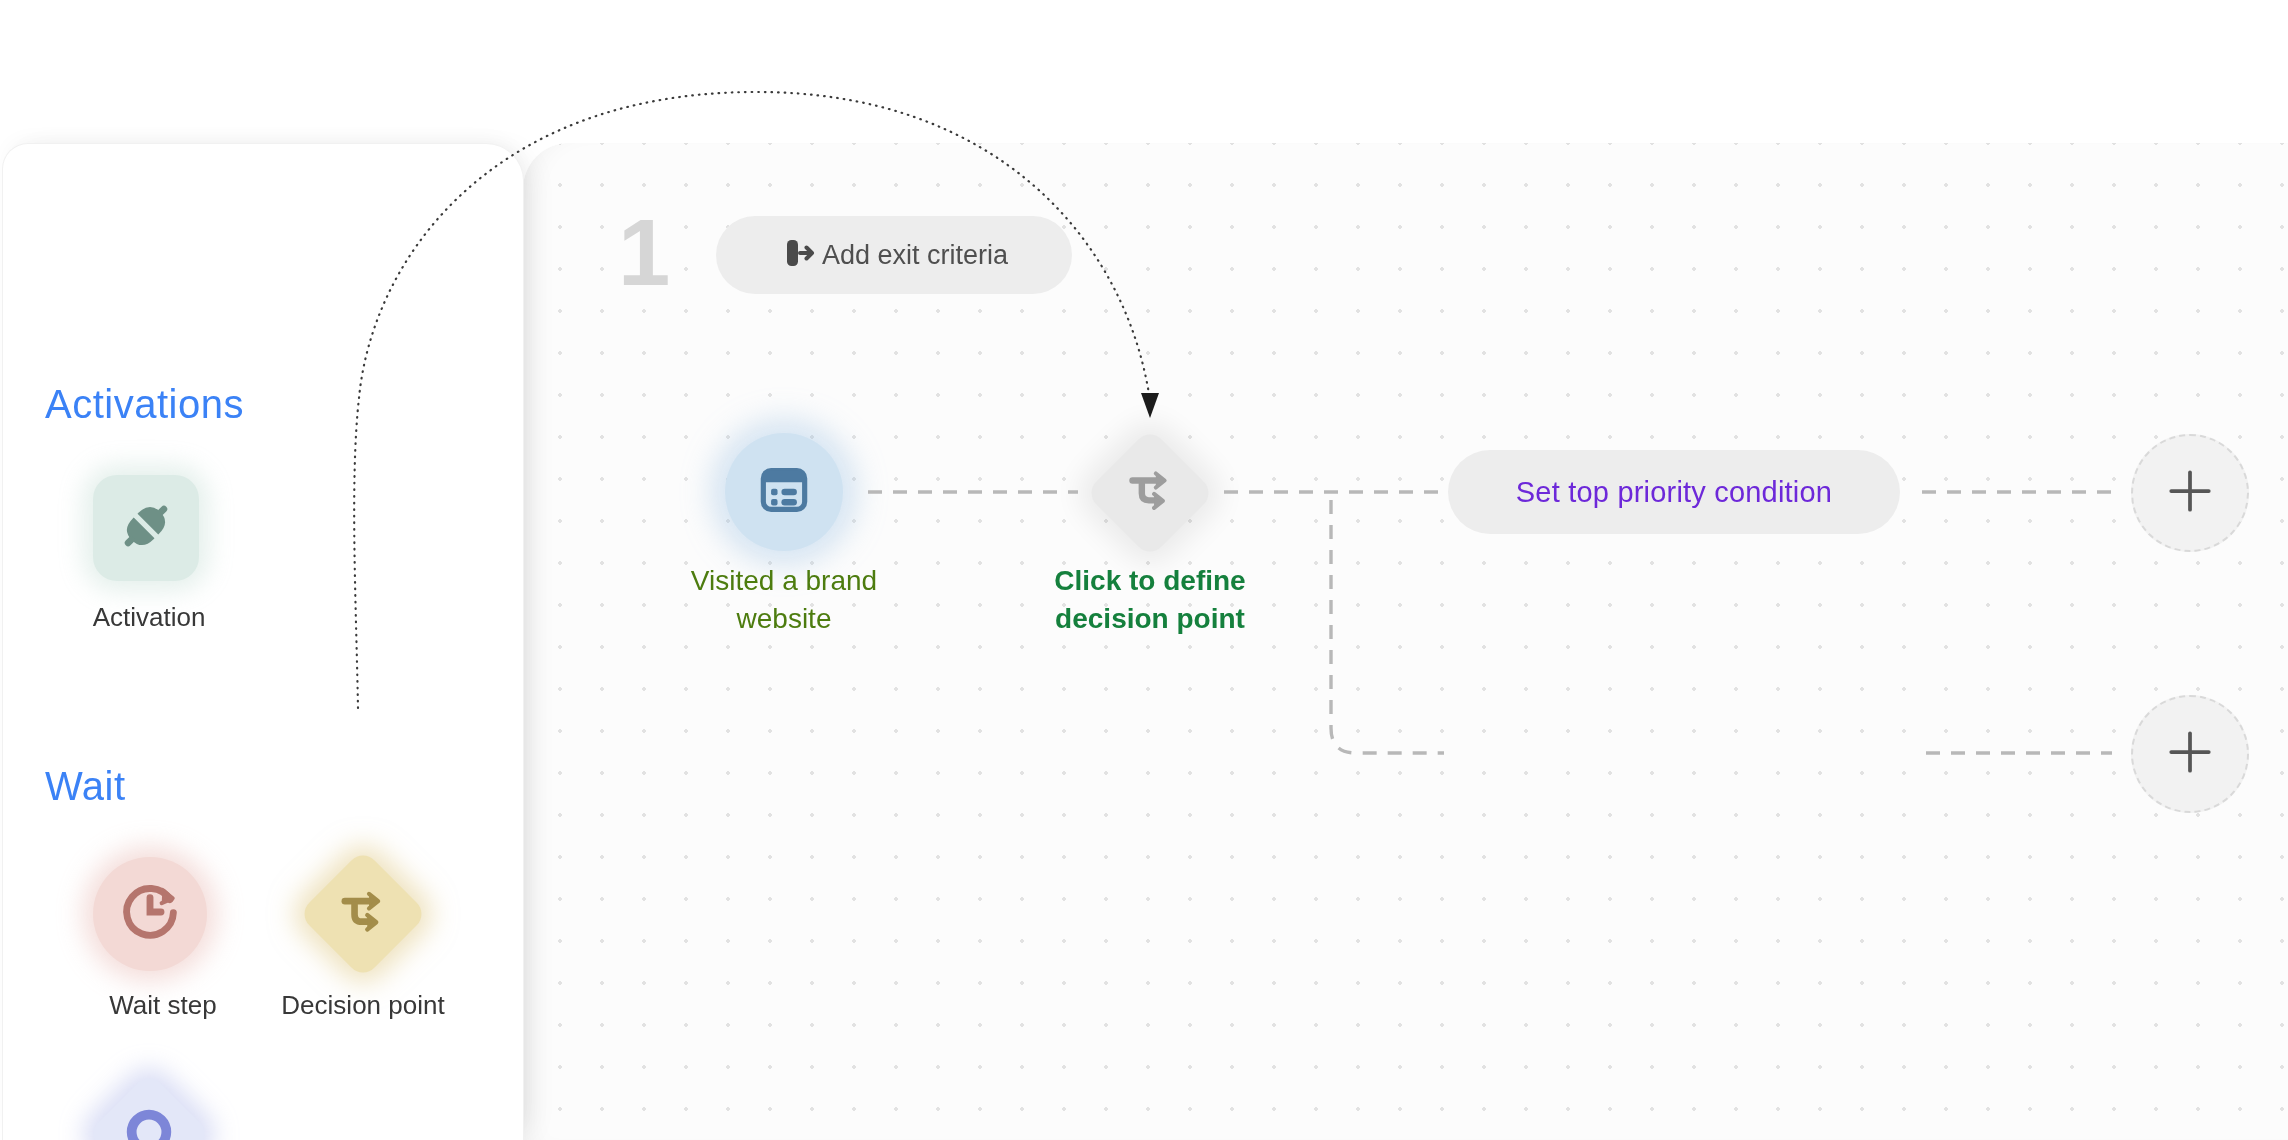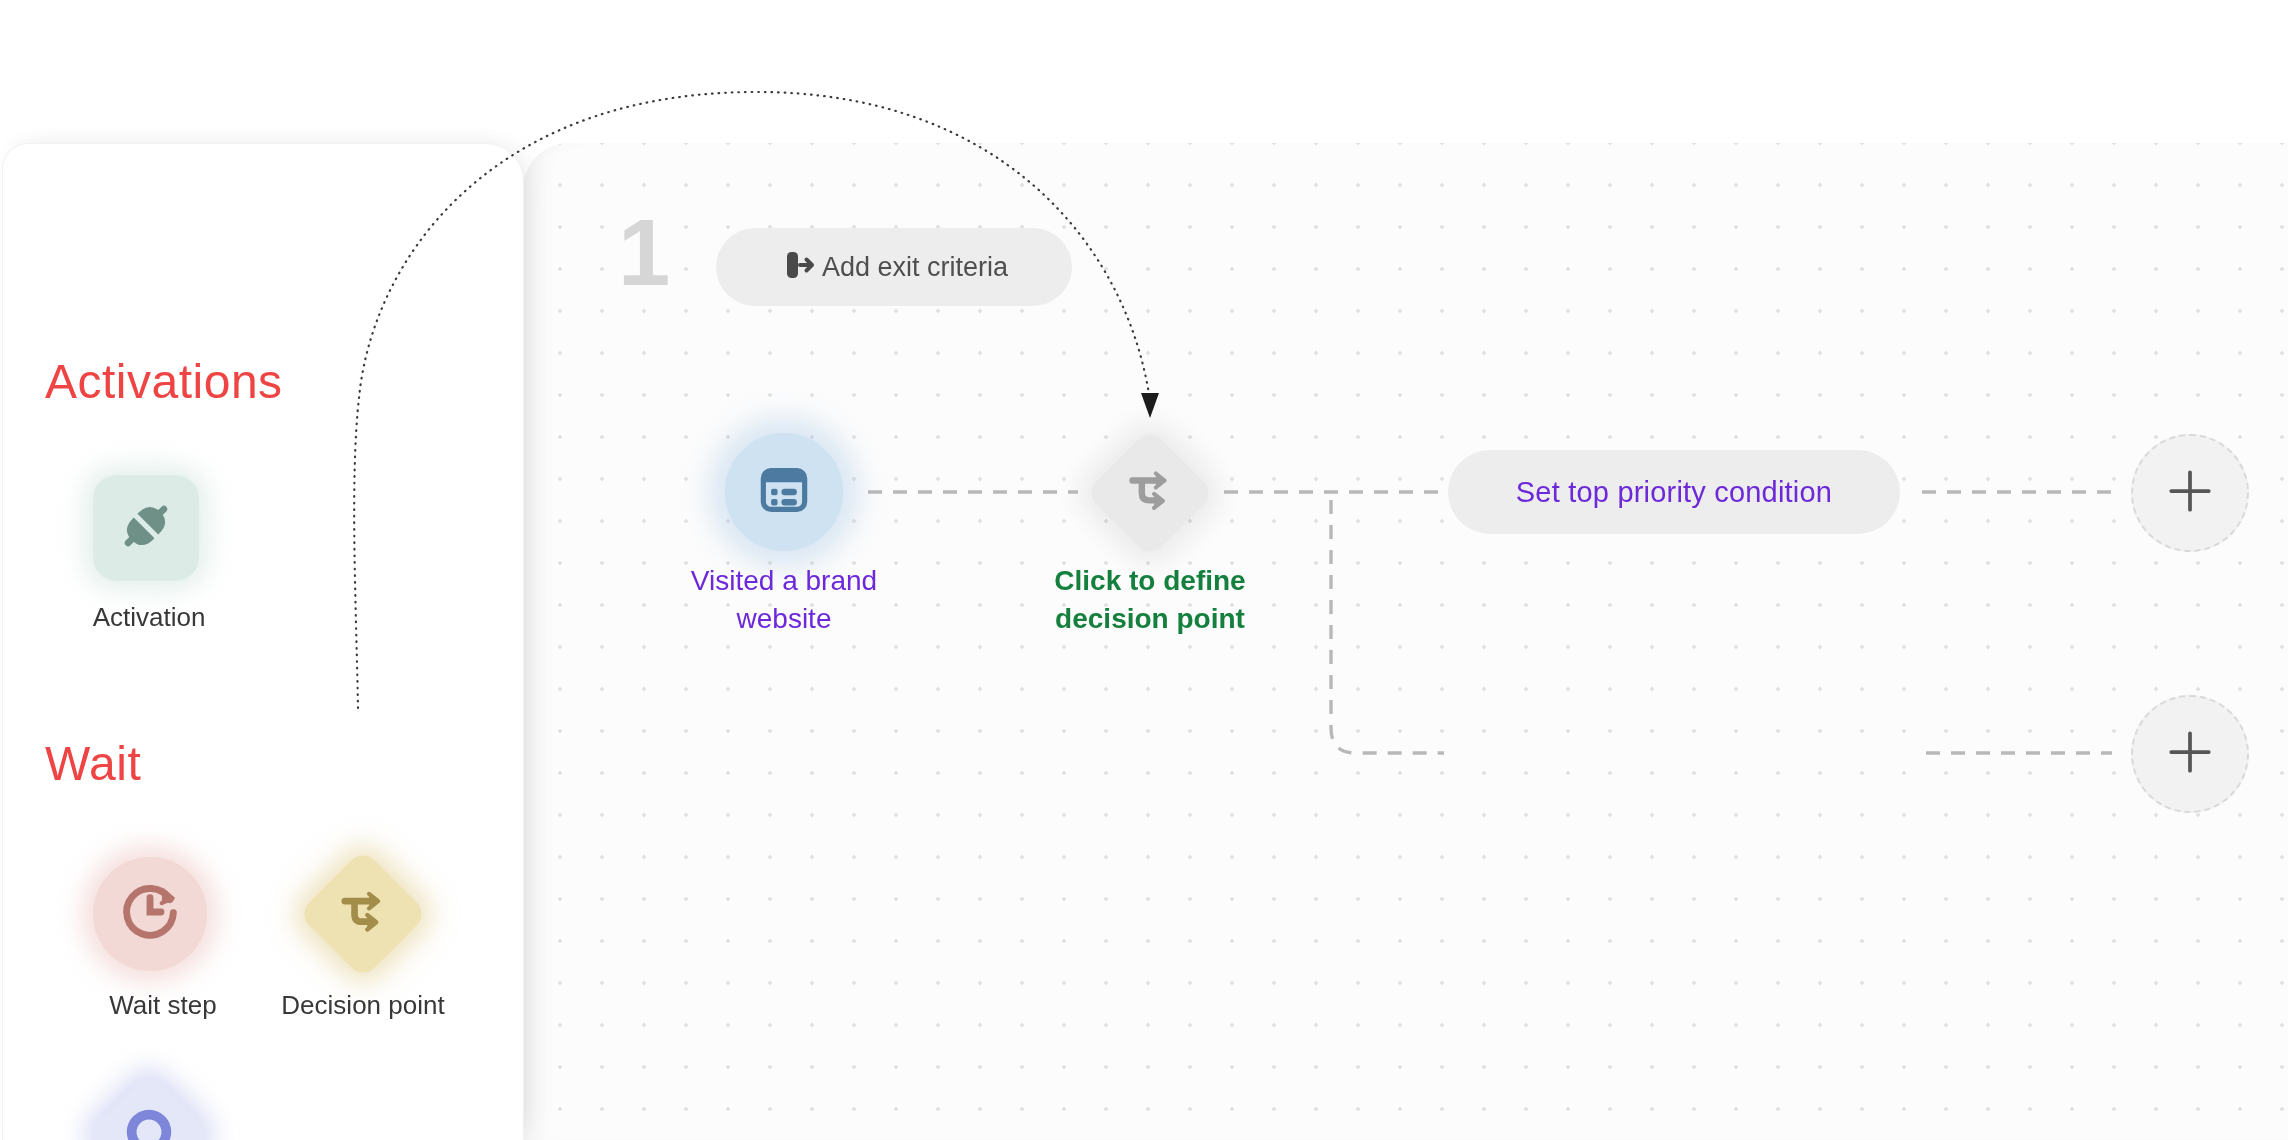--- a/index.html
+++ b/index.html
@@ -21,21 +21,21 @@
   .canvas{
     position:absolute;left:523px;top:143px;width:1765px;height:997px;
     background:#fcfcfc;border-top-left-radius:46px;
     background-image:radial-gradient(circle,#e2e2e2 1.7px, transparent 2.1px);
     background-size:42px 42px;background-position:16px 21px;
     box-shadow:inset 22px 0 30px -22px rgba(0,0,0,0.07);
     z-index:5;
   }
 
   
-  .side-heading{position:absolute;font-size:48px;font-weight:500;color:#ef4444;letter-spacing:0.5px;}
+  .side-heading{position:absolute;font-size:40px;font-weight:500;color:#3b82f6;letter-spacing:0.5px;margin-top:28px;}
   .tile-label{position:absolute;font-size:26px;font-weight:500;color:#383838;transform:translateX(-50%);white-space:nowrap;}
 
   .tile-square{
     position:absolute;width:106px;height:106px;border-radius:24px;background:#dcebe6;
     box-shadow:0 0 24px 10px rgba(160,200,188,0.28);
     display:flex;align-items:center;justify-content:center;
   }
   .tile-circle{
     position:absolute;width:114px;height:114px;border-radius:50%;background:#f3d9d5;
     box-shadow:0 0 26px 10px rgba(230,180,172,0.45);
@@ -49,32 +49,32 @@
   .diamond-gold{width:92px;height:92px;background:#eee1b2;box-shadow:0 0 26px 10px rgba(224,200,130,0.5);}
   .diamond-end{width:88px;height:88px;background:#e3e7f8;box-shadow:0 0 24px 10px rgba(160,170,230,0.4);}
   .diamond-gray{width:92px;height:92px;background:#e9e9e9;box-shadow:0 0 28px 12px rgba(0,0,0,0.07);}
 
   
   .step-number{position:absolute;left:618px;top:206px;font-size:94px;line-height:1;font-weight:700;color:#d6d6d6;z-index:6;}
   .pill{
     position:absolute;background:#ededed;border-radius:44px;z-index:6;
     display:flex;align-items:center;justify-content:center;
   }
-  .pill-exit{left:716px;top:228px;width:356px;height:78px;gap:6px;border-radius:39px;}
+  .pill-exit{left:716px;top:216px;width:356px;height:78px;gap:6px;border-radius:39px;}
   .pill-exit .pill-text{font-size:27px;font-weight:500;color:#4f4f4f;}
   .pill-cond{width:452px;height:84px;}
   .pill-cond .pill-text{font-size:29px;font-weight:500;color:#6d28d9;letter-spacing:0.2px;}
 
   .node-circle{
     position:absolute;left:725px;top:433px;width:118px;height:118px;border-radius:50%;
     background:#cfe2f1;box-shadow:0 0 30px 14px rgba(150,190,225,0.38);
     display:flex;align-items:center;justify-content:center;z-index:6;
   }
   .node-label{position:absolute;text-align:center;transform:translateX(-50%);font-size:28px;line-height:38px;font-weight:500;z-index:6;}
-  .node-label.dark{color:#6d28d9;}
+  .node-label.dark{color:#4d7c0f;}
   .node-label.gray{color:#15803d;font-weight:bold;}
 
   .plus-circle{
     position:absolute;width:118px;height:118px;border-radius:50%;
     background:#f2f2f2;border:2px dashed #d9d9d9;box-sizing:border-box;
     display:flex;align-items:center;justify-content:center;z-index:6;
   }
 
   .overlay{position:absolute;left:0;top:0;width:2288px;height:1140px;pointer-events:none;z-index:8;}
   .hint-overlay{position:absolute;left:0;top:0;width:2288px;height:1140px;pointer-events:none;z-index:50;}

